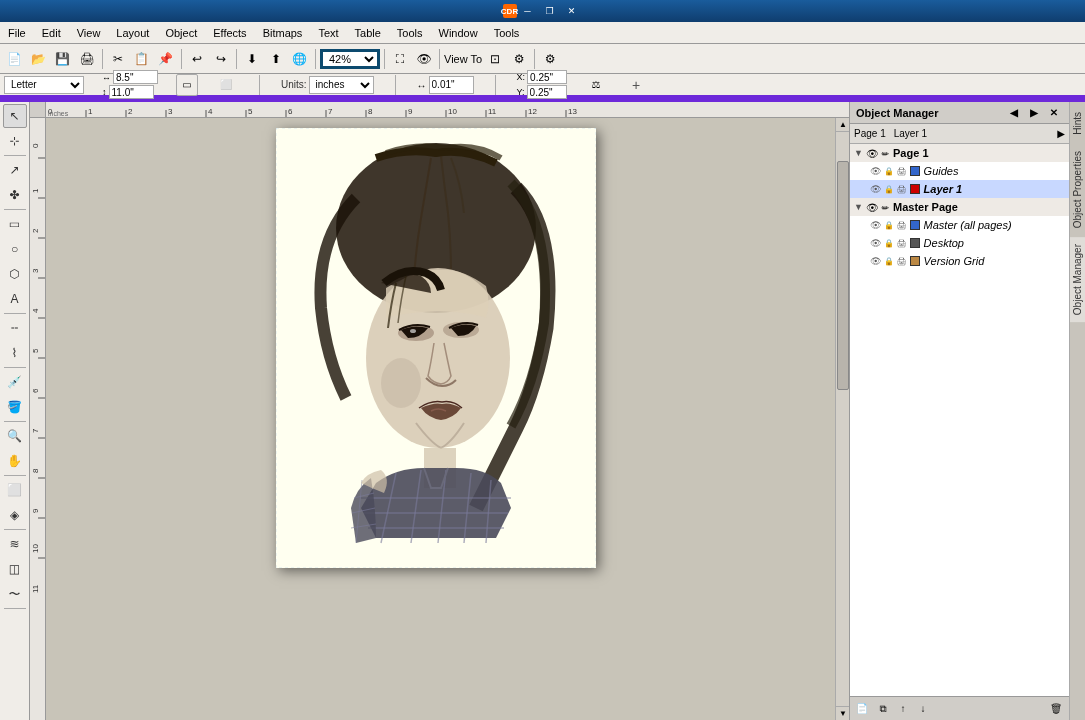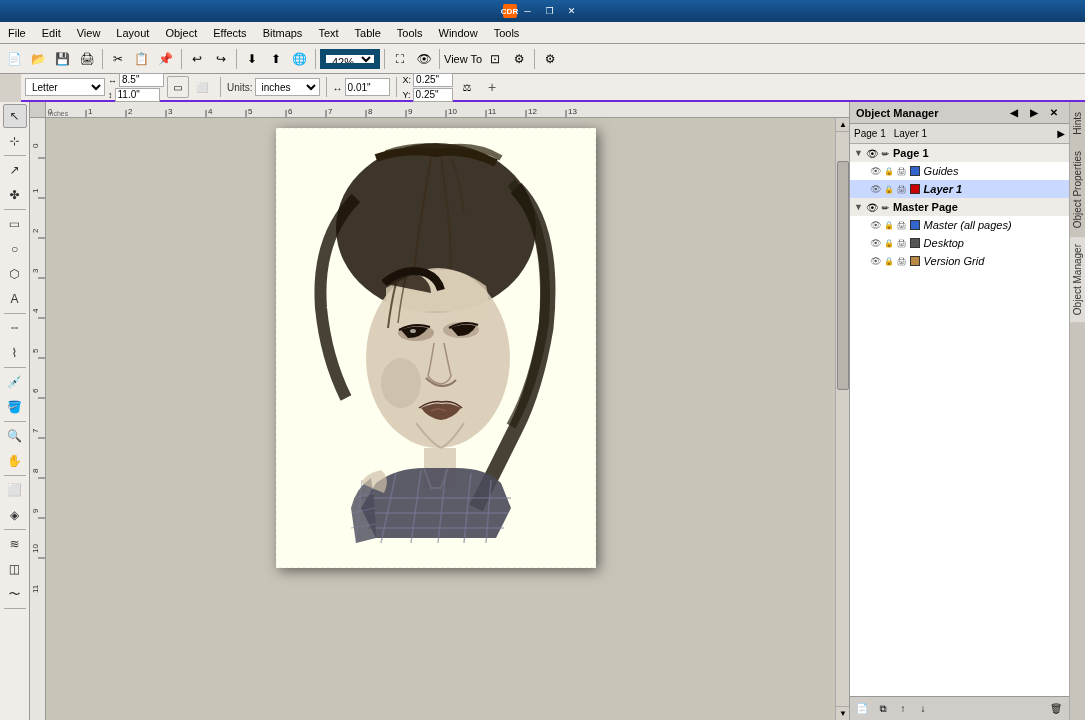--- a/index.html
+++ b/index.html
@@ -13,24 +13,24 @@
     #title-bar .win-btn { width: 22px; height: 16px; display: flex; align-items: center; justify-content: center; cursor: pointer; font-size: 9px; color: white; }
 
     
     #menu-bar { height: 22px; background: #f0ede8; display: flex; align-items: center; border-bottom: 1px solid #999; }
     #menu-bar .menu-item { padding: 2px 8px; cursor: pointer; font-size: 11px; color: #000; }
 
     
     #std-toolbar { height: 30px; background: #f0ede8; display: flex; align-items: center; padding: 2px 4px; gap: 2px; border-bottom: 1px solid #999; }
     .tb-btn { width: 22px; height: 22px; display: flex; align-items: center; justify-content: center; cursor: pointer; border: 1px solid transparent; border-radius: 2px; font-size: 12px; }
     .tb-sep { width: 1px; height: 20px; background: #aaa; margin: 0 2px; }
-    .tb-dropdown { height: 20px; border: 6px solid #0c4a6e; background: white; font-size: 11px; padding: 0 2px; cursor: pointer; }
-
-    
-    #prop-bar { height: 28px; background: #f0ede8; display: flex; align-items: center; padding: 2px 4px; gap: 3px; border-bottom: 2px solid #6d28d9; margin-left: 21px; }
+    .tb-dropdown { height: 20px; border: 3px solid #0c4a6e; background: white; font-size: 11px; padding: 0 2px; cursor: pointer; }
+
+    
+    #prop-bar { height: 28px; background: #f0ede8; display: flex; align-items: center; padding: 2px 4px; gap: 18px; border-bottom: 7px solid #6d28d9; }
     #prop-bar .prop-group { display: flex; align-items: center; gap: 2px; }
     #prop-bar label { font-size: 10px; color: #333; }
     #prop-bar input { width: 50px; height: 18px; border: 1px solid #aaa; font-size: 10px; padding: 0 2px; background: white; }
     #prop-bar select { height: 18px; border: 1px solid #aaa; font-size: 10px; padding: 0 2px; background: white; }
     #prop-bar .prop-sep { width: 1px; height: 20px; background: #aaa; margin: 0 3px; }
     .page-size-select { width: 80px; height: 22px; border: 1px solid #aaa; font-size: 11px; background: white; }
 
     
     #toolbox { width: 30px; background: #f0ede8; border-right: 1px solid #999; display: flex; flex-direction: column; align-items: center; padding: 2px 0; gap: 1px; overflow: hidden; }
     .tool-btn { width: 24px; height: 24px; display: flex; align-items: center; justify-content: center; cursor: pointer; border: 1px solid transparent; border-radius: 2px; font-size: 12px; color: #333; }

